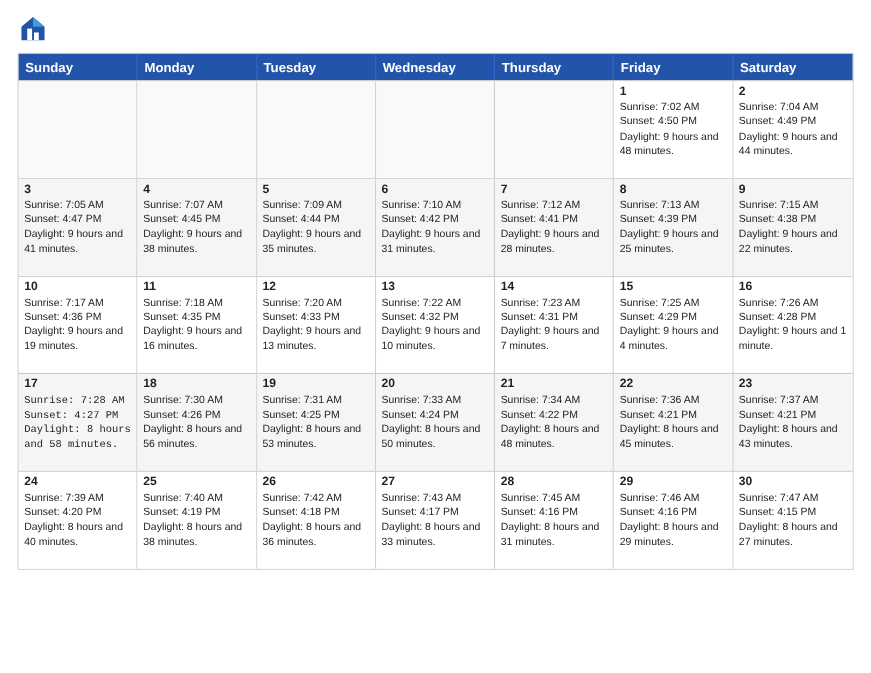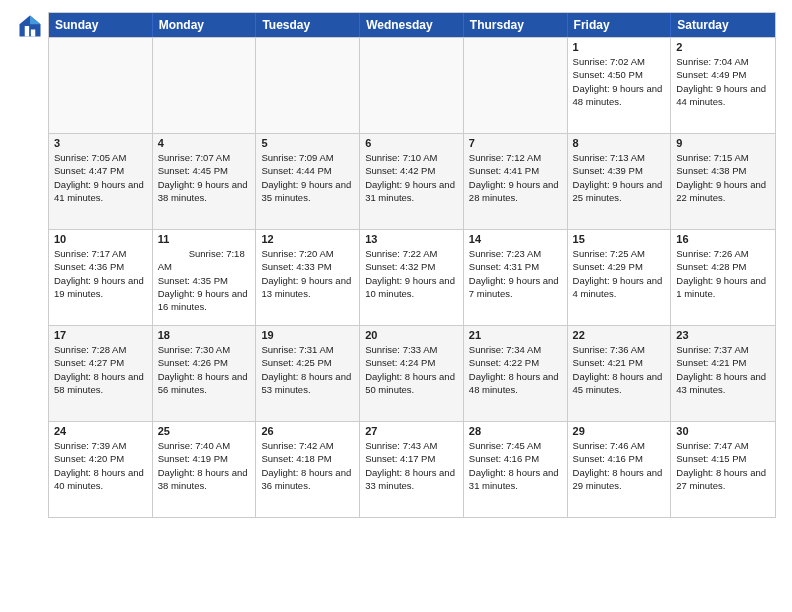--- a/index.html
+++ b/index.html
@@ -8,21 +8,21 @@
       background: #fff;
       width: 792px;
       height: 612px;
       overflow: hidden;
     }
     .page {
       width: 792px;
       height: 528px;
       padding: 12px 16px 10px 16px;
       display: flex;
-      flex-direction: row;
+      flex-direction: column;
     }
     .header {
       display: flex;
       justify-content: space-between;
       align-items: flex-start;
       margin-bottom: 8px;
     }
     .logo {
       display: flex;
       align-items: center;
@@ -174,41 +174,41 @@
 Sunset: 4:39 PM
 Daylight: 9 hours and 25 minutes.</span></div>
           <div class="cal-cell"><span class="day-num">9</span><span style="white-space: pre-line; line-height: 1.4; text-align: center;">Sunrise: 7:15 AM
 Sunset: 4:38 PM
 Daylight: 9 hours and 22 minutes.</span></div>
         </div>
         <div class="cal-week">
           <div class="cal-cell"><span class="day-num">10</span><span style="white-space: pre-line; line-height: 1.4;">Sunrise: 7:17 AM
 Sunset: 4:36 PM
 Daylight: 9 hours and 19 minutes.</span></div>
-          <div class="cal-cell"><span class="day-num">11</span><span style="white-space: pre-line; line-height: 1.4; margin-left: 31px;">Sunrise: 7:18 AM
+          <div class="cal-cell"><span class="day-num">11</span><span style="white-space: pre-line; line-height: 1.4;">Sunrise: 7:18 AM
 Sunset: 4:35 PM
 Daylight: 9 hours and 16 minutes.</span></div>
           <div class="cal-cell"><span class="day-num">12</span><span style="white-space: pre-line; line-height: 1.4;">Sunrise: 7:20 AM
 Sunset: 4:33 PM
 Daylight: 9 hours and 13 minutes.</span></div>
           <div class="cal-cell"><span class="day-num">13</span><span style="white-space: pre-line; line-height: 1.4; margin-top: 48px;">Sunrise: 7:22 AM
 Sunset: 4:32 PM
 Daylight: 9 hours and 10 minutes.</span></div>
           <div class="cal-cell"><span class="day-num">14</span><span style="white-space: pre-line; line-height: 1.4;">Sunrise: 7:23 AM
 Sunset: 4:31 PM
 Daylight: 9 hours and 7 minutes.</span></div>
           <div class="cal-cell"><span class="day-num">15</span><span style="white-space: pre-line; line-height: 1.4;">Sunrise: 7:25 AM
 Sunset: 4:29 PM
 Daylight: 9 hours and 4 minutes.</span></div>
           <div class="cal-cell"><span class="day-num">16</span><span style="white-space: pre-line; line-height: 1.4;">Sunrise: 7:26 AM
 Sunset: 4:28 PM
 Daylight: 9 hours and 1 minute.</span></div>
         </div>
         <div class="cal-week">
-          <div class="cal-cell"><span class="day-num">17</span><span style="white-space: pre-line; line-height: 1.4;">Sunrise: 7:28 AM
+          <div class="cal-cell"><span class="day-num">17</span><span style="white-space: pre-line; line-height: 1.4; font-family: Liberation Mono, monospace;">Sunrise: 7:28 AM
 Sunset: 4:27 PM
 Daylight: 8 hours and 58 minutes.</span></div>
           <div class="cal-cell"><span class="day-num">18</span><span style="white-space: pre-line; line-height: 1.4;">Sunrise: 7:30 AM
 Sunset: 4:26 PM
 Daylight: 8 hours and 56 minutes.</span></div>
           <div class="cal-cell"><span class="day-num">19</span><span style="white-space: pre-line; line-height: 1.4;">Sunrise: 7:31 AM
 Sunset: 4:25 PM
 Daylight: 8 hours and 53 minutes.</span></div>
           <div class="cal-cell"><span class="day-num">20</span><span style="white-space: pre-line; line-height: 1.4;">Sunrise: 7:33 AM
 Sunset: 4:24 PM

